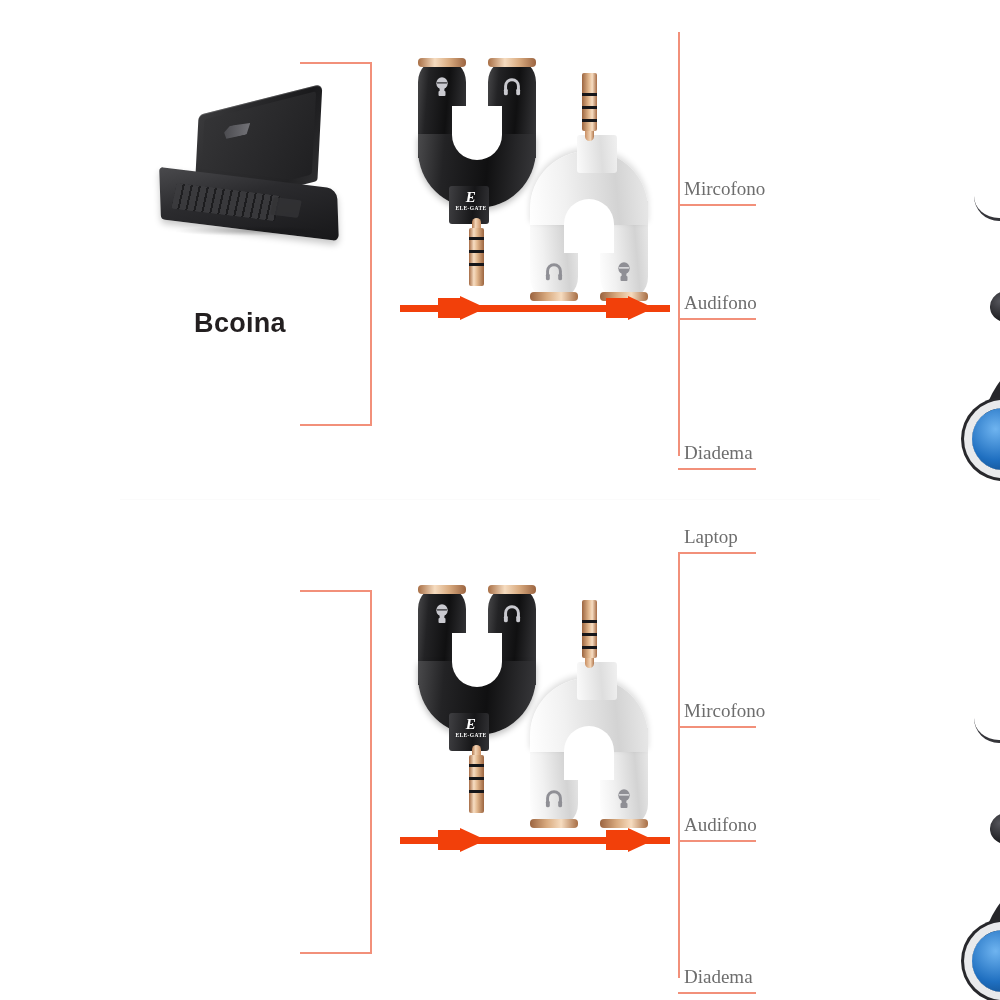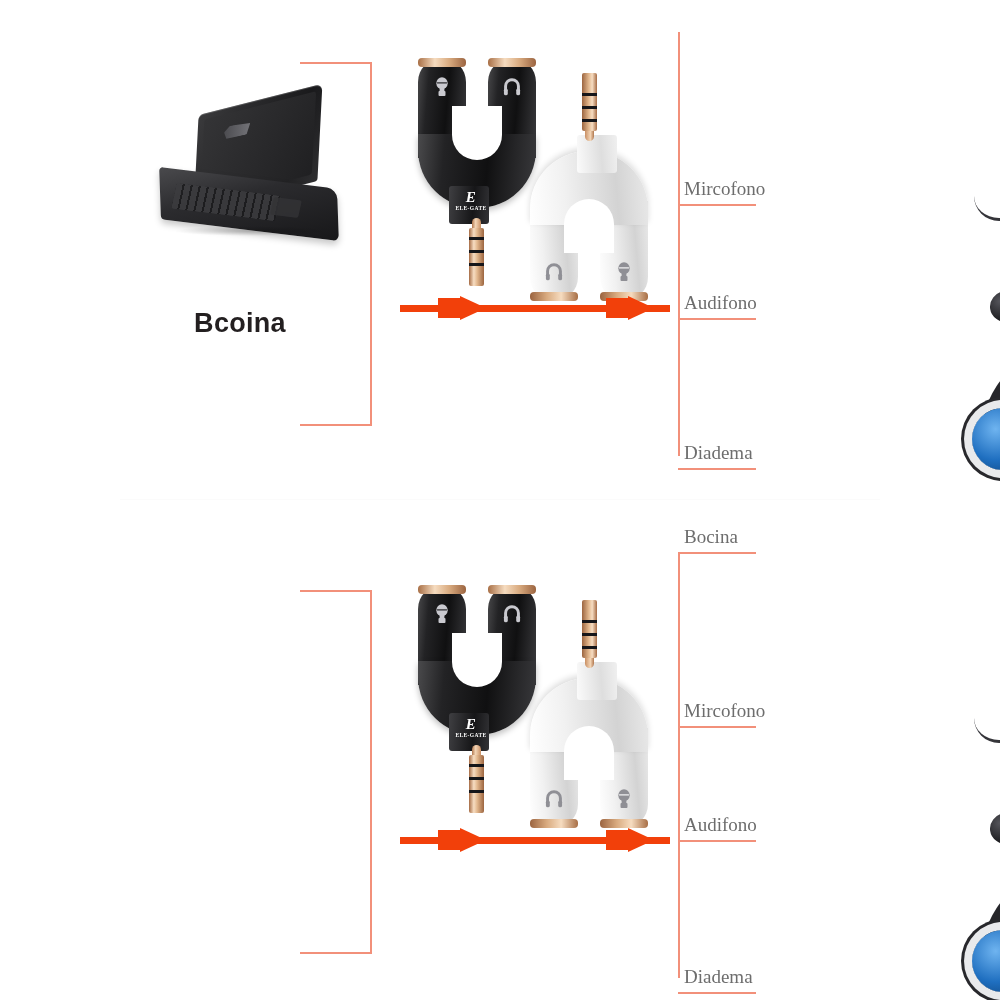--- a/index.html
+++ b/index.html
@@ -422,21 +422,21 @@
     <div class="arrow-blk b1"></div>
     <div class="arrow-head a1"></div>
     <div class="arrow-blk b2"></div>
     <div class="arrow-head a2"></div>
   </div>
 
   <div class="tree" style="top:22px;">
     <div class="tree-spine"></div>
 
     <div class="branch" style="top:0;height:110px;">
-      <div class="branch-label" style="top:4px;">Bocina</div>
+      <div class="branch-label" style="top:4px;">Laptop</div>
       <div class="branch-tick" style="top:30px;"></div>
       <div class="branch-img" style="top:4px;right:0;">
         
       </div>
     </div>
 
     <div class="branch" style="top:110px;height:130px;">
       <div class="branch-label" style="top:68px;">Mircofono</div>
       <div class="branch-tick" style="top:94px;"></div>
       <div class="branch-img" style="top:0;right:26px;">

